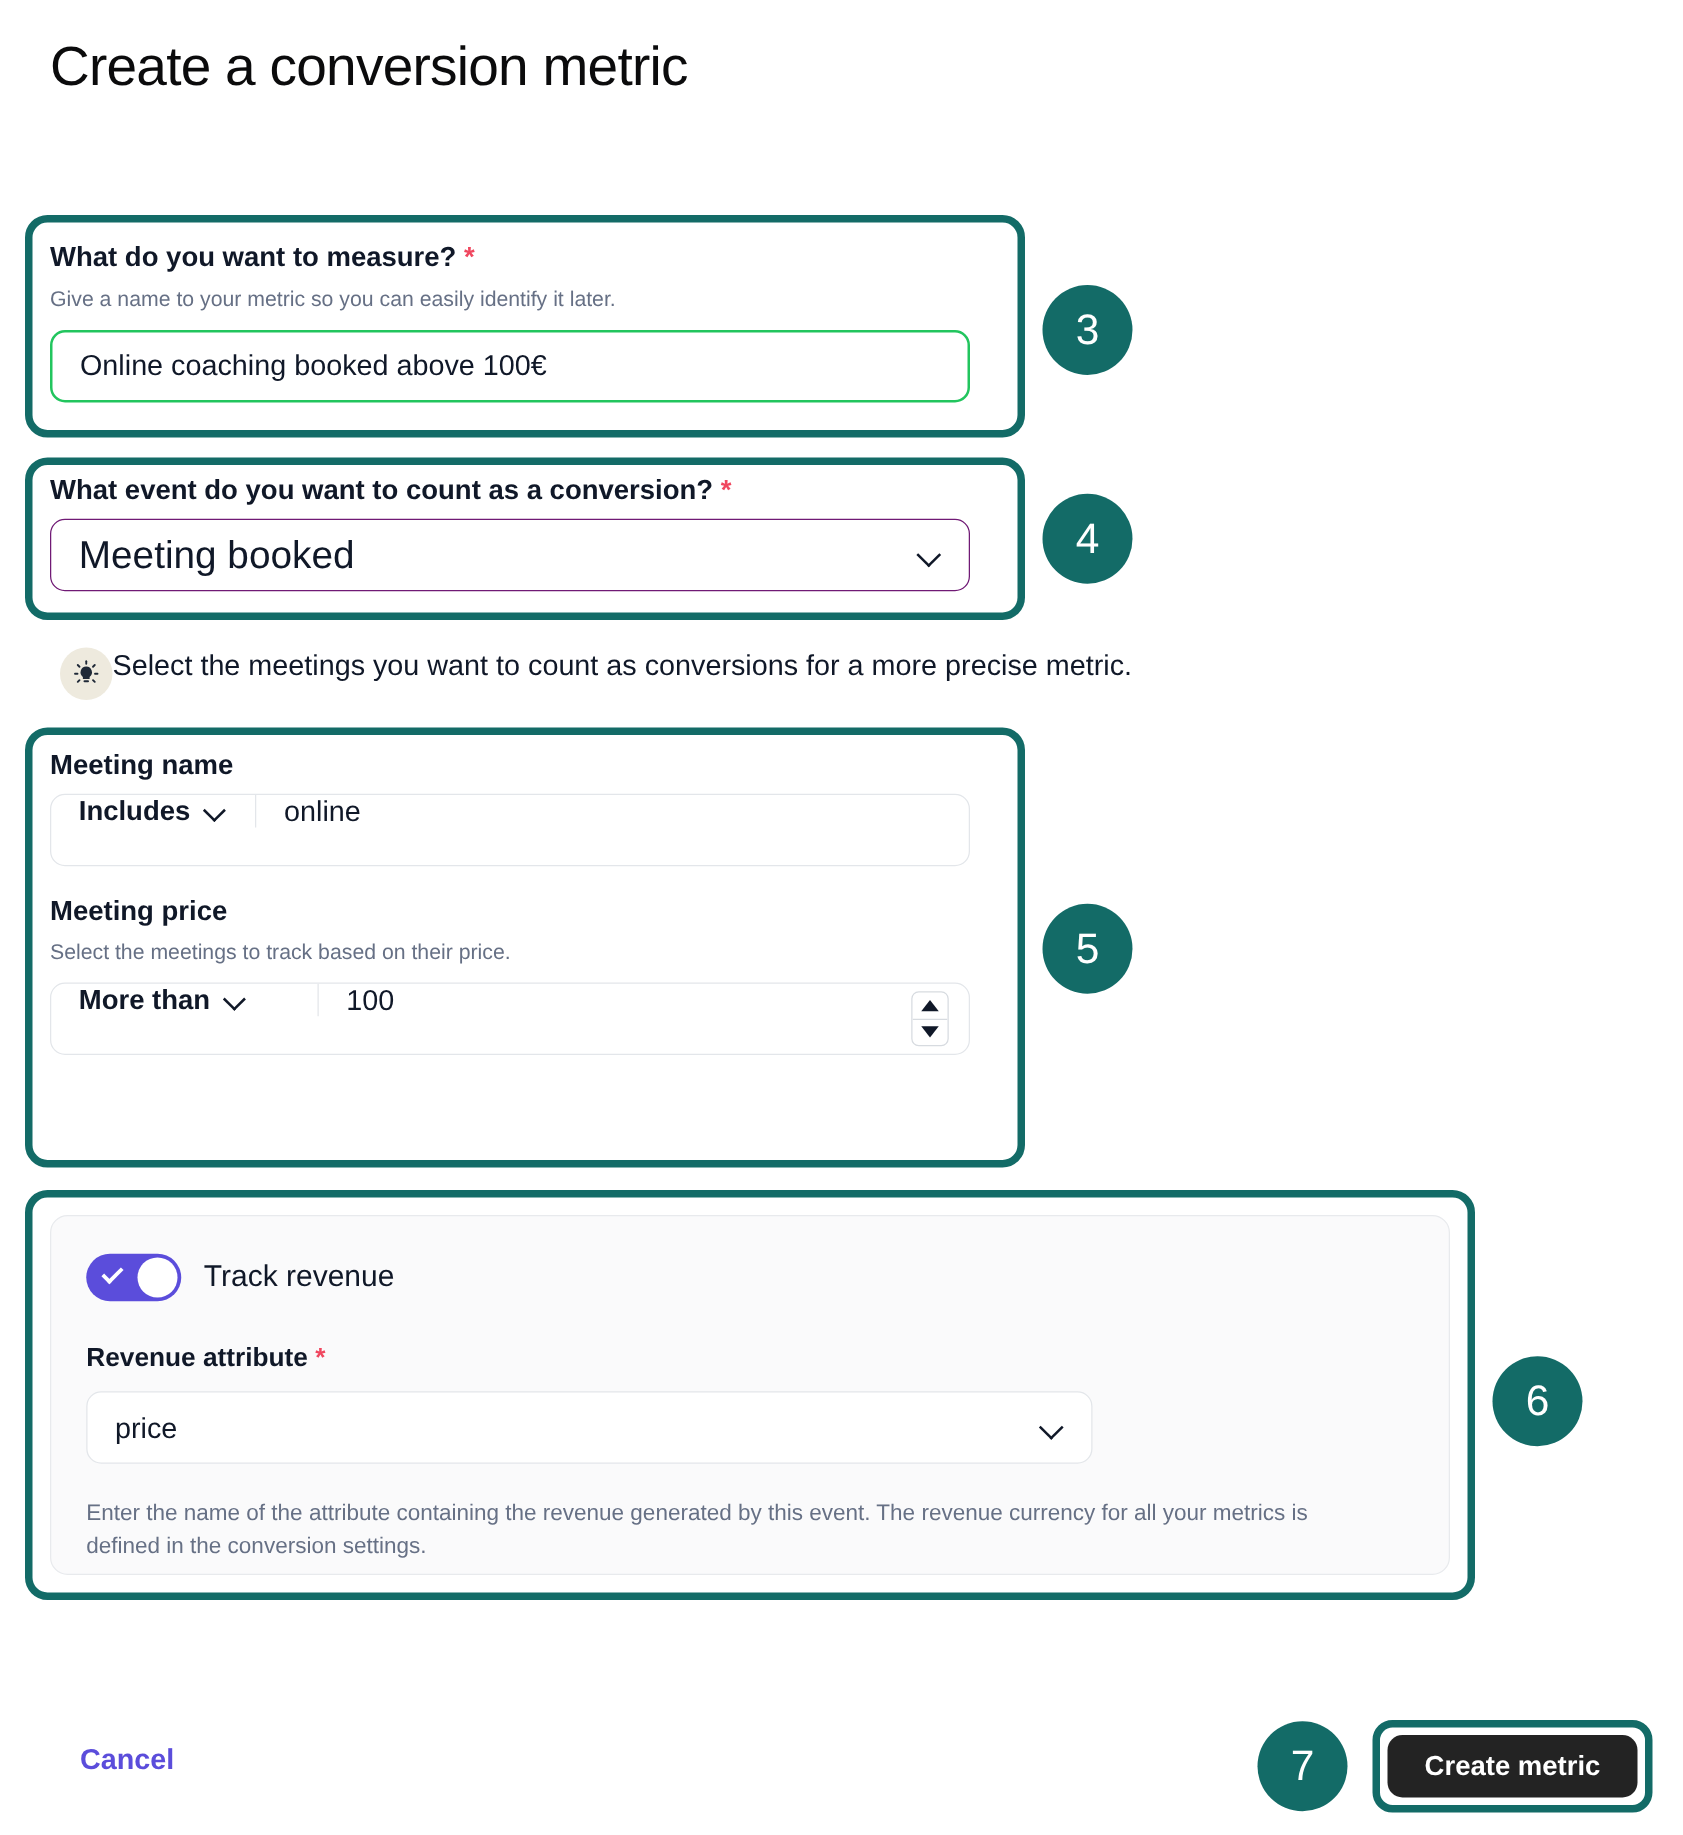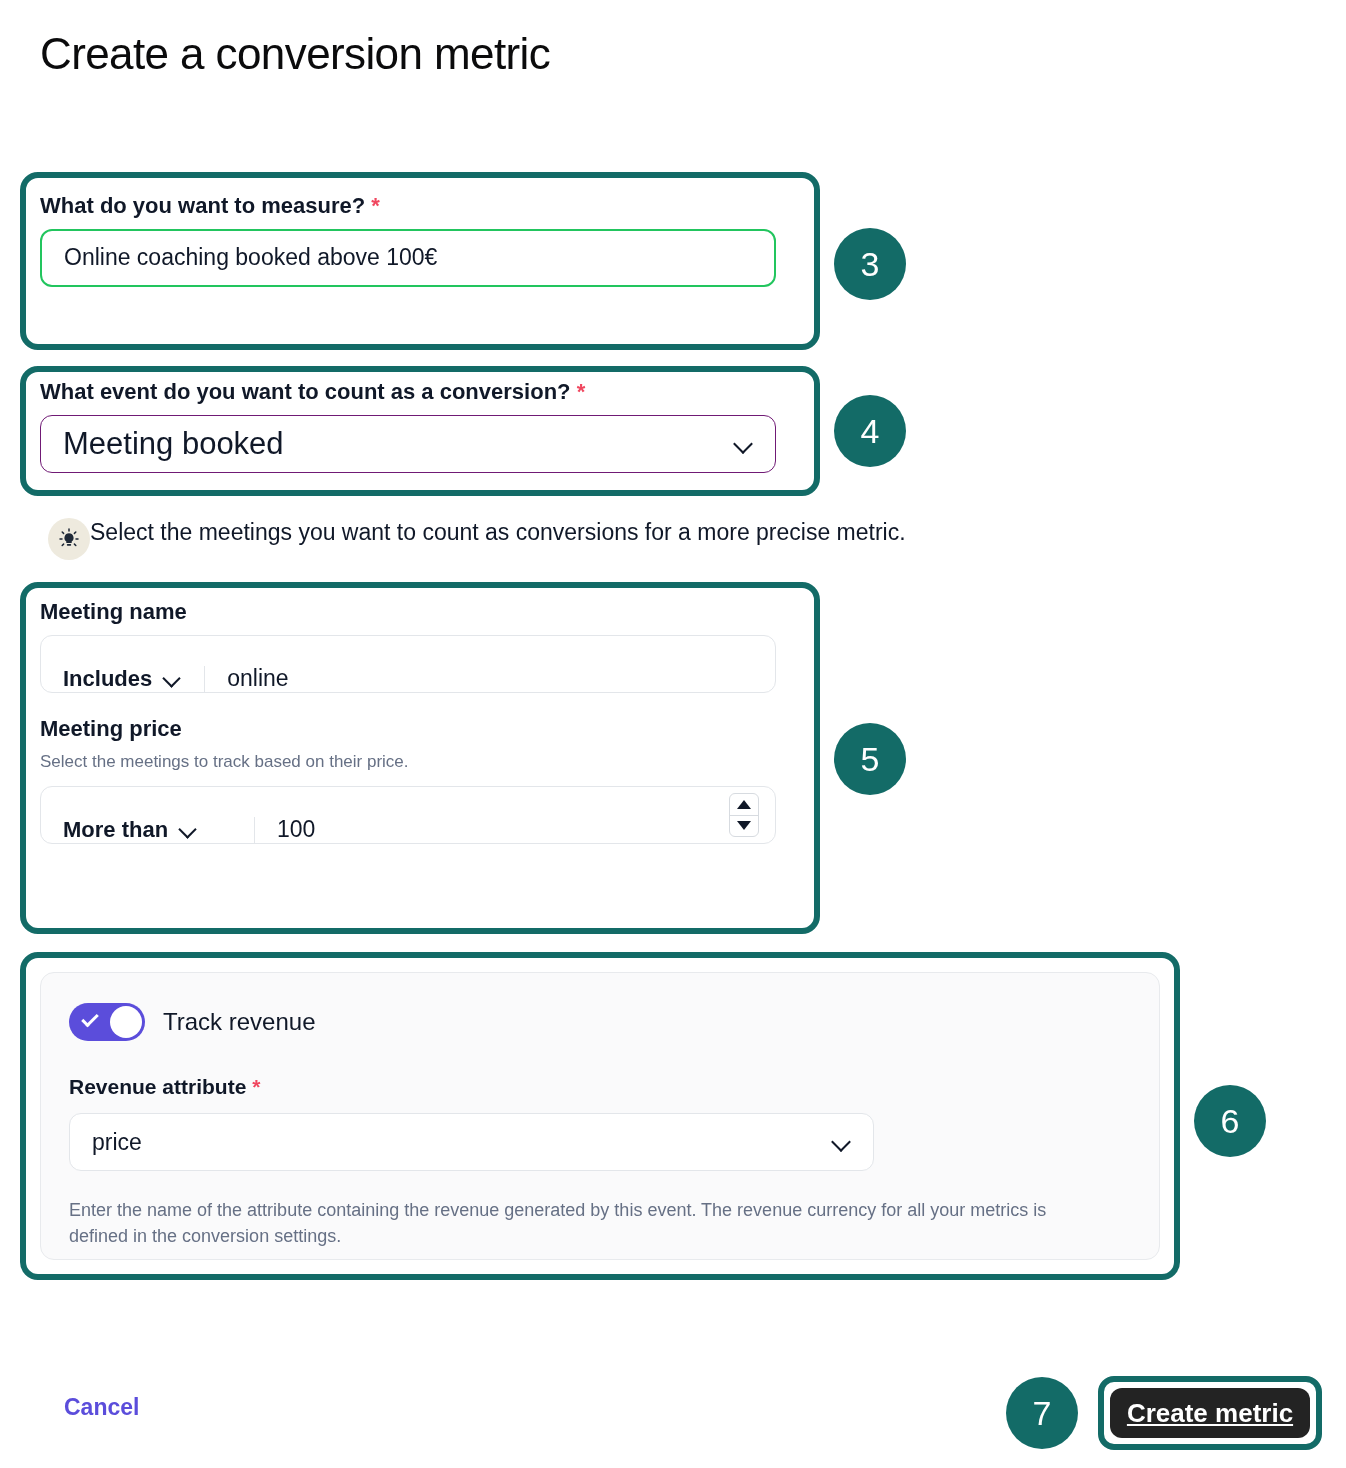--- a/index.html
+++ b/index.html
@@ -162,21 +162,21 @@
   }
 
   
   .combo {
     width: 736px;
     height: 58px;
     border: 1px solid #e3e6ea;
     border-radius: 12px;
     background: #ffffff;
     display: flex;
-    align-items: flex-end;
+    align-items: flex-start;
     overflow: hidden;
   }
   .combo-op {
     display: flex;
     align-items: center;
     gap: 12px;
     padding: 0 22px;
     border-right: 1px solid #e3e6ea;
     font-size: 22px;
     font-weight: 700;
@@ -317,43 +317,43 @@
   }
   .create-btn {
     position: absolute;
     left: 1110px;
     top: 1388px;
     width: 200px;
     height: 50px;
     border-radius: 12px;
     background: #232323;
     color: #ffffff;
-    font-size: 26px;
+    font-size: 22px;
     font-weight: 700;
     display: flex;
     align-items: center;
     justify-content: center;
     border: none;
     cursor: pointer;
     font-family: "Liberation Sans", sans-serif;
-    text-decoration: underline;
   }
 </style>
 </head>
 <body>
 
 <div class="page">
 
   <h1 class="page-title">Create a conversion metric</h1>
 
   <div class="group group-measure">
     <div class="field-label">
       <span>What do you want to measure?</span>
       <span class="req">*</span>
     </div>
+    <div class="field-help">Give a name to your metric so you can easily identify it later.</div>
     <div class="input-box">
       <span placeholder="Online coaching booked above 100€">Online coaching booked above 100€</span>
     </div>
   </div>
 
   <div class="group group-event">
     <div class="field-label">
       <span>What event do you want to count as a conversion?</span>
       <span class="req">*</span>
     </div>

